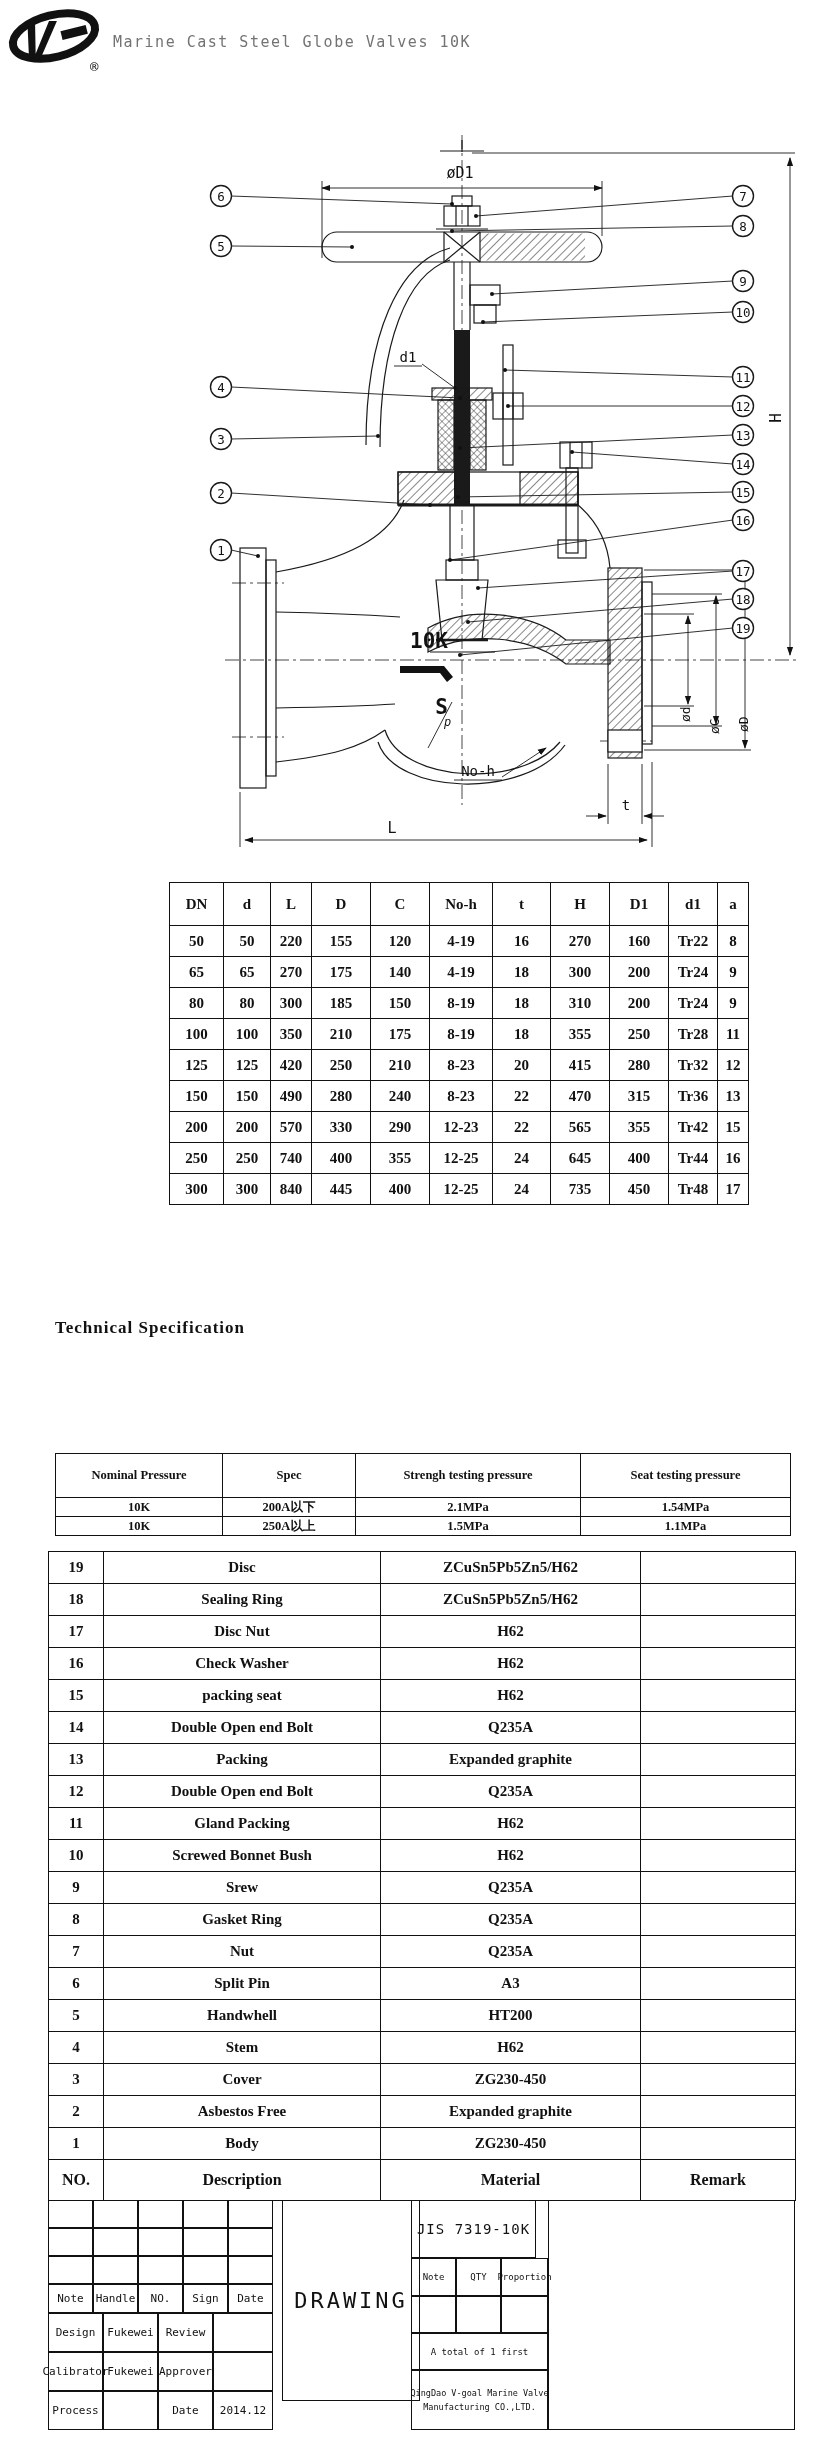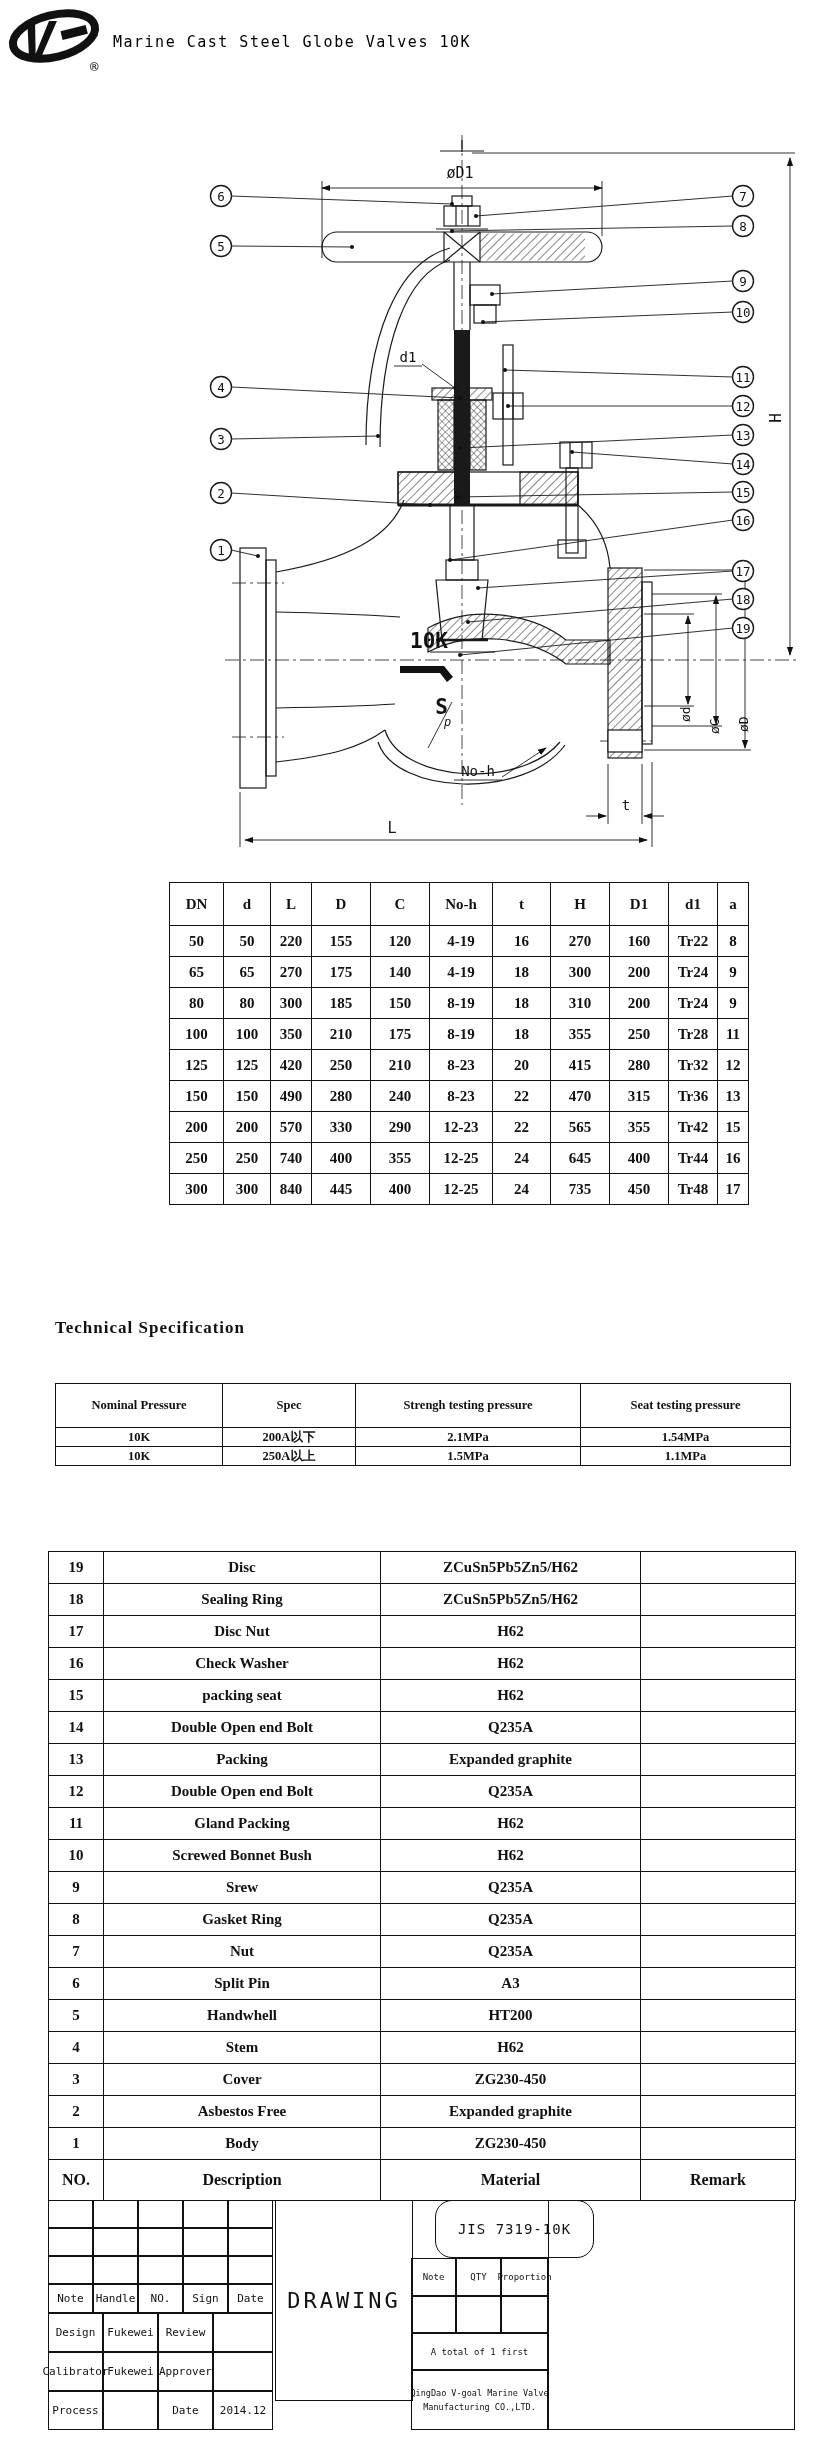--- a/index.html
+++ b/index.html
@@ -1,32 +1,32 @@
 <!DOCTYPE html>
 <html><head>
 <meta charset="utf-8">
 <style>
   html,body{margin:0;padding:0;background:#fff;}
   .page{position:relative;width:830px;height:2453px;background:#fff;overflow:hidden;
         font-family:"DejaVu Sans Mono",monospace;color:#111;}
   .abs{position:absolute;}
   
-  .hdr-title{position:absolute;left:113px;top:33px;font-size:15px;letter-spacing:1.5px;color:#000000;}
+  .hdr-title{position:absolute;left:113px;top:33px;font-size:15px;letter-spacing:1.5px;color:#737373;}
   
   table{border-collapse:collapse;table-layout:fixed;padding-left:20px;}
   td,th{padding:0;text-align:center;vertical-align:middle;overflow:hidden;white-space:nowrap;}
   
   .dimtbl{position:absolute;left:169px;top:882px;width:579px;}
   .dimtbl th,.dimtbl td{border:1.7px solid #111;font:700 15px "Liberation Serif","DejaVu Serif",serif;}
   .dimtbl thead tr{height:43px;}
   .dimtbl tbody tr{height:31px;}
   
   .spechead{position:absolute;left:55px;top:1318px;width:750px;text-align:left;
             font:700 17px "Liberation Serif","DejaVu Serif",serif;letter-spacing:1px;}
-  .spectbl{position:absolute;left:55px;top:1383px;width:735px;border-radius:18px;}
+  .spectbl{position:absolute;left:55px;top:1453px;width:735px;border-radius:18px;}
   .spectbl th,.spectbl td{border:1.5px solid #111;font:700 12.5px "Liberation Serif","DejaVu Serif",serif;}
   .spectbl thead tr{height:44px;}
   .spectbl tbody tr{height:19px;}
   
   .partstbl{position:absolute;left:48px;top:1551px;width:747px;}
   .partstbl td{border:1.6px solid #111;font:700 15px "Liberation Serif","DejaVu Serif",serif;}
   .partstbl tbody tr{height:32px;}
   .partstbl tfoot tr{height:41px;}
   .partstbl tfoot td{font:700 16px "Liberation Serif","DejaVu Serif",serif;}
   
@@ -608,22 +608,22 @@
       <div class="tb" style="left: 158px; top: 2313px; width: 55px; height: 39px;">Review</div>
       <div class="tb" style="left: 213px; top: 2313px; width: 60px; height: 39px;"></div>
       <div class="tb" style="left: 48px; top: 2352px; width: 55px; height: 39px;">Calibrator</div>
       <div class="tb" style="left: 103px; top: 2352px; width: 55px; height: 39px;">Fukewei</div>
       <div class="tb" style="left: 158px; top: 2352px; width: 55px; height: 39px;">Approver</div>
       <div class="tb" style="left: 213px; top: 2352px; width: 60px; height: 39px;"></div>
       <div class="tb" style="left: 48px; top: 2391px; width: 55px; height: 39px;">Process</div>
       <div class="tb" style="left: 103px; top: 2391px; width: 55px; height: 39px;"></div>
       <div class="tb" style="left: 158px; top: 2391px; width: 55px; height: 39px;">Date</div>
       <div class="tb" style="left: 213px; top: 2391px; width: 60px; height: 39px;">2014.12</div>
-      <div class="tb big" style="left: 275px; top: 2200px; width: 138px; height: 201px;">DRAWING</div>
-      <div class="tb jis" style="left: 435px; top: 2200px; width: 159px; height: 58px; border-radius: 17px;">JIS 7319-10K</div>
+      <div class="tb big" style="left: 282px; top: 2200px; width: 138px; height: 201px;">DRAWING</div>
+      <div class="tb jis" style="left: 411px; top: 2200px; width: 125px; height: 58px;">JIS 7319-10K</div>
       <div class="tb tiny" style="left: 411px; top: 2258px; width: 45px; height: 38px;">Note</div>
       <div class="tb tiny" style="left: 456px; top: 2258px; width: 45px; height: 38px;">QTY</div>
       <div class="tb tiny" style="left: 501px; top: 2258px; width: 47px; height: 38px;">Proportion</div>
       <div class="tb" style="left: 411px; top: 2296px; width: 45px; height: 37px;"></div>
       <div class="tb" style="left: 456px; top: 2296px; width: 45px; height: 37px;"></div>
       <div class="tb" style="left: 501px; top: 2296px; width: 47px; height: 37px;"></div>
       <div class="tb tiny" style="left: 411px; top: 2333px; width: 137px; height: 37px;">A total of 1 first</div>
       <div class="tb" style="left: 548px; top: 2200px; width: 247px; height: 230px;"></div>
       <div class="tb co" style="left: 411px; top: 2370px; width: 137px; height: 60px;">
         <div>QingDao V-goal Marine Valve</div>

